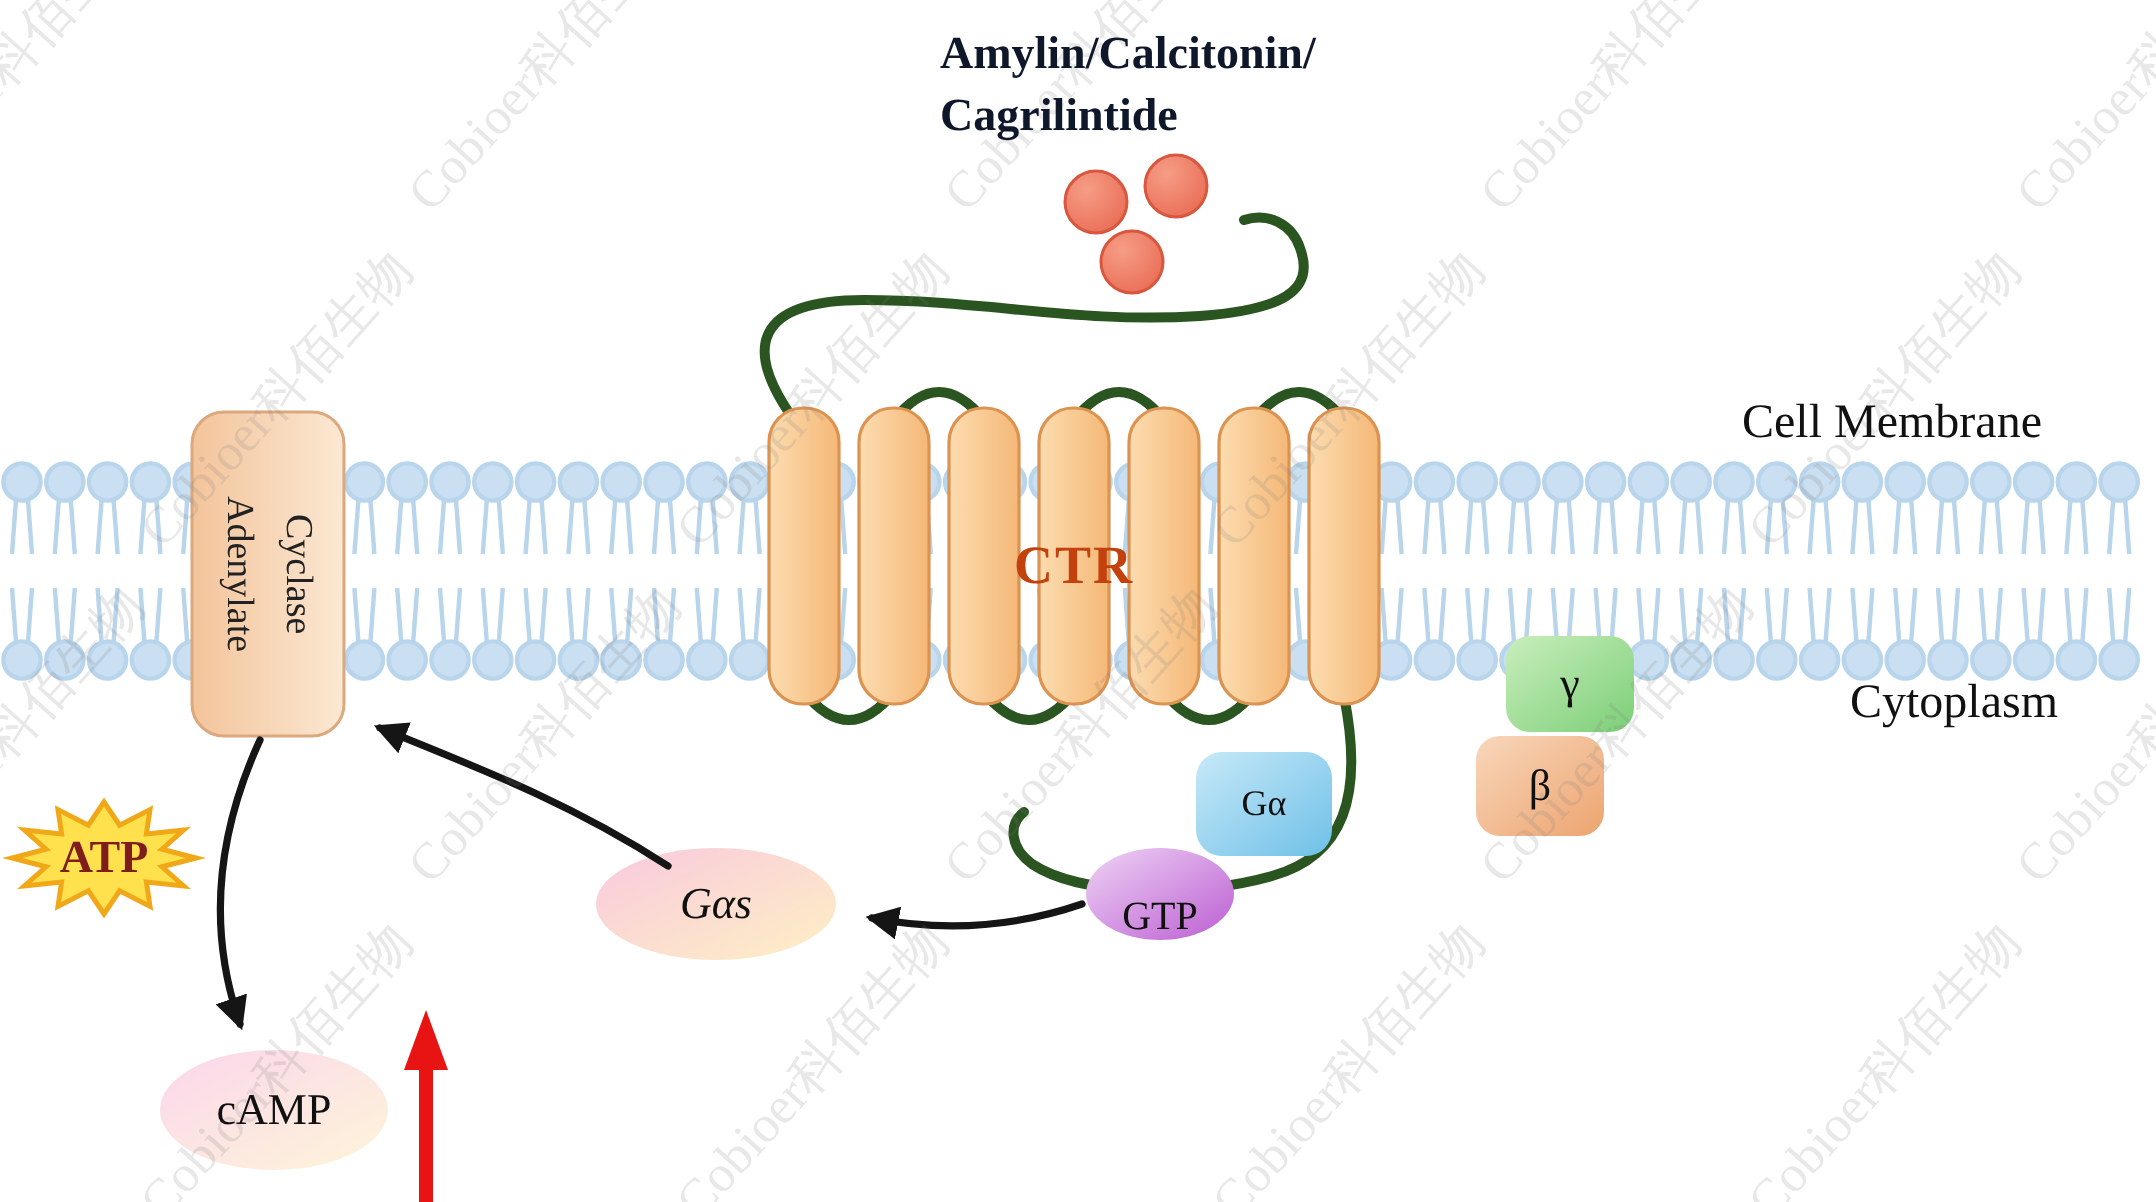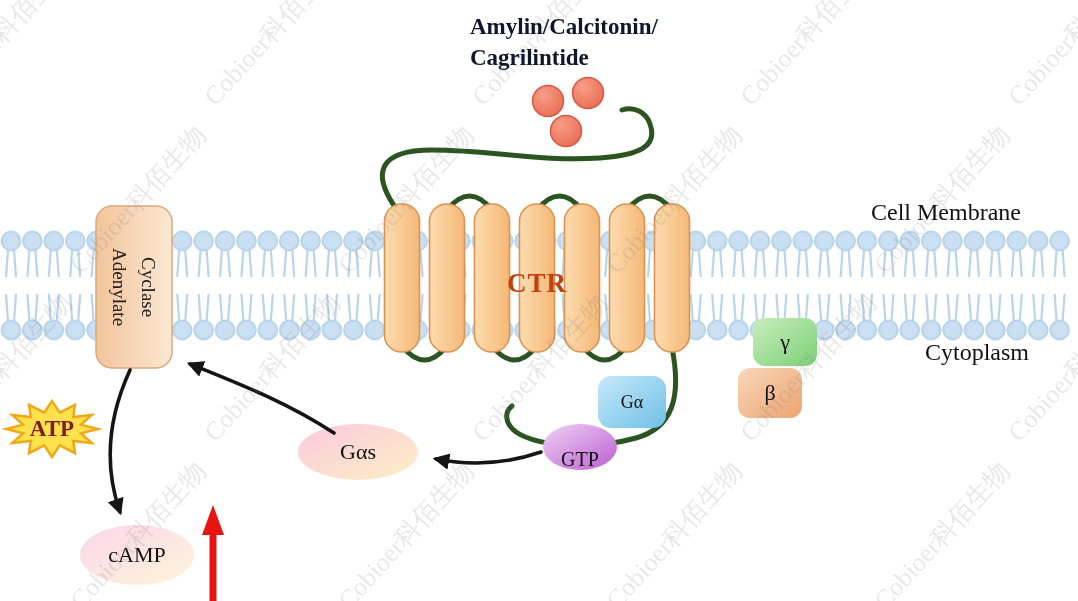--- a/index.html
+++ b/index.html
@@ -448,16 +448,16 @@
   <div class="lbl" style="left:537px;top:283px;font-size:27px;font-weight:bold;color:#c2410c;letter-spacing:1px;">CTR</div>
 
   <div class="ac-label-box">
     <div class="ac-label">Adenylate Cyclase</div>
   </div>
 
   <div class="lbl" style="left:632px;top:402px;font-size:18px;">Gα</div>
   <div class="lbl" style="left:785px;top:342px;font-size:22px;">γ</div>
   <div class="lbl" style="left:770px;top:393px;font-size:22px;">β</div>
   <div class="lbl" style="left:580px;top:447px;font-size:20px;margin-top:12px;">GTP</div>
-  <div class="lbl" style="left:358px;top:452px;font-size:22px;">Gαs</div>
+  <div class="lbl" style="left:358px;top:452px;font-size:22px;font-style:italic;">Gαs</div>
   <div class="lbl" style="left:52px;top:429px;font-size:23px;font-weight:bold;color:#7f1d1d;">ATP</div>
   <div class="lbl" style="left:137px;top:555px;font-size:22px;">cAMP</div>
 </div>
 
 </body></html>

